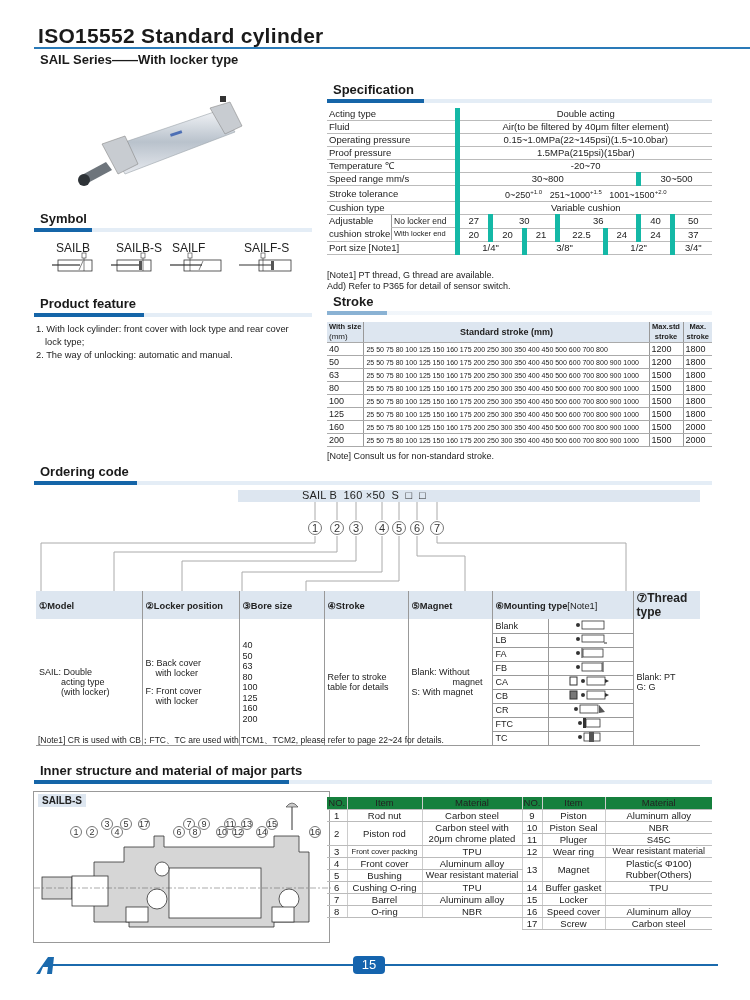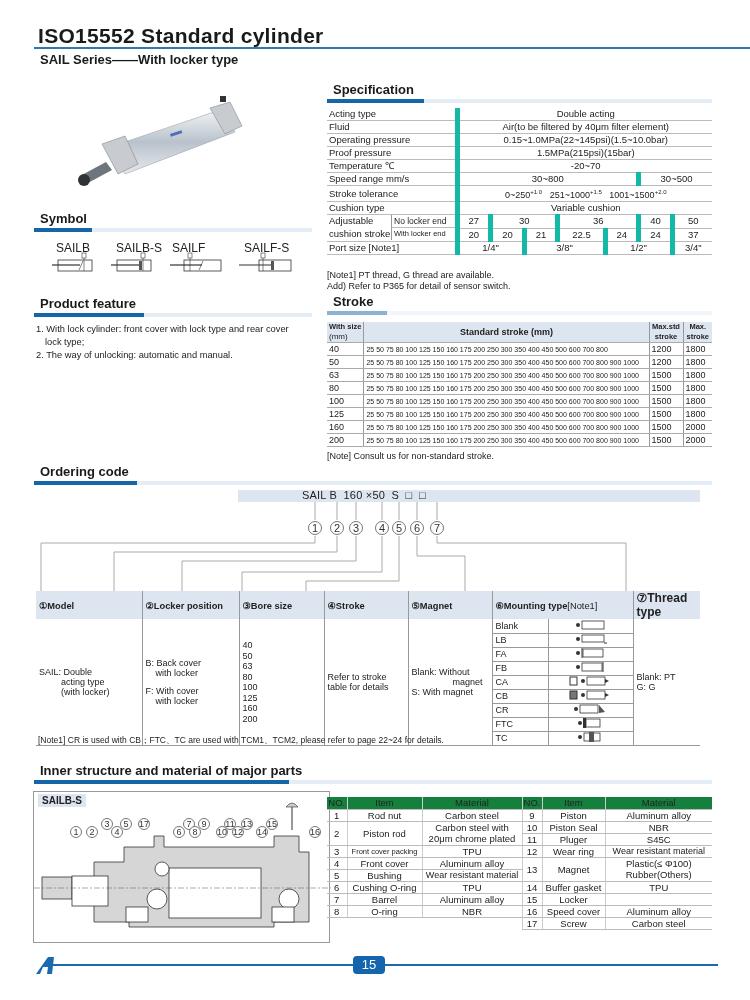--- a/index.html
+++ b/index.html
@@ -348,21 +348,21 @@
   <tr class="body">
     <td>
           <div>SAIL: Double</div>
           <div style="padding-left:22px">acting type</div>
           <div style="padding-left:22px">(with locker)</div>
         </td>
     <td>
           <div>B: Back cover</div>
           <div style="padding-left:10px">with locker</div>
           <div style="height:8px"></div>
-          <div>F: With cover</div>
+          <div>F: Front cover</div>
           <div style="padding-left:10px">with locker</div>
         </td>
     <td style="line-height:10.5px">
       <div>40</div>
           <div>50</div>
           <div>63</div>
           <div>80</div>
           <div>100</div>
           <div>125</div>
           <div>160</div>

